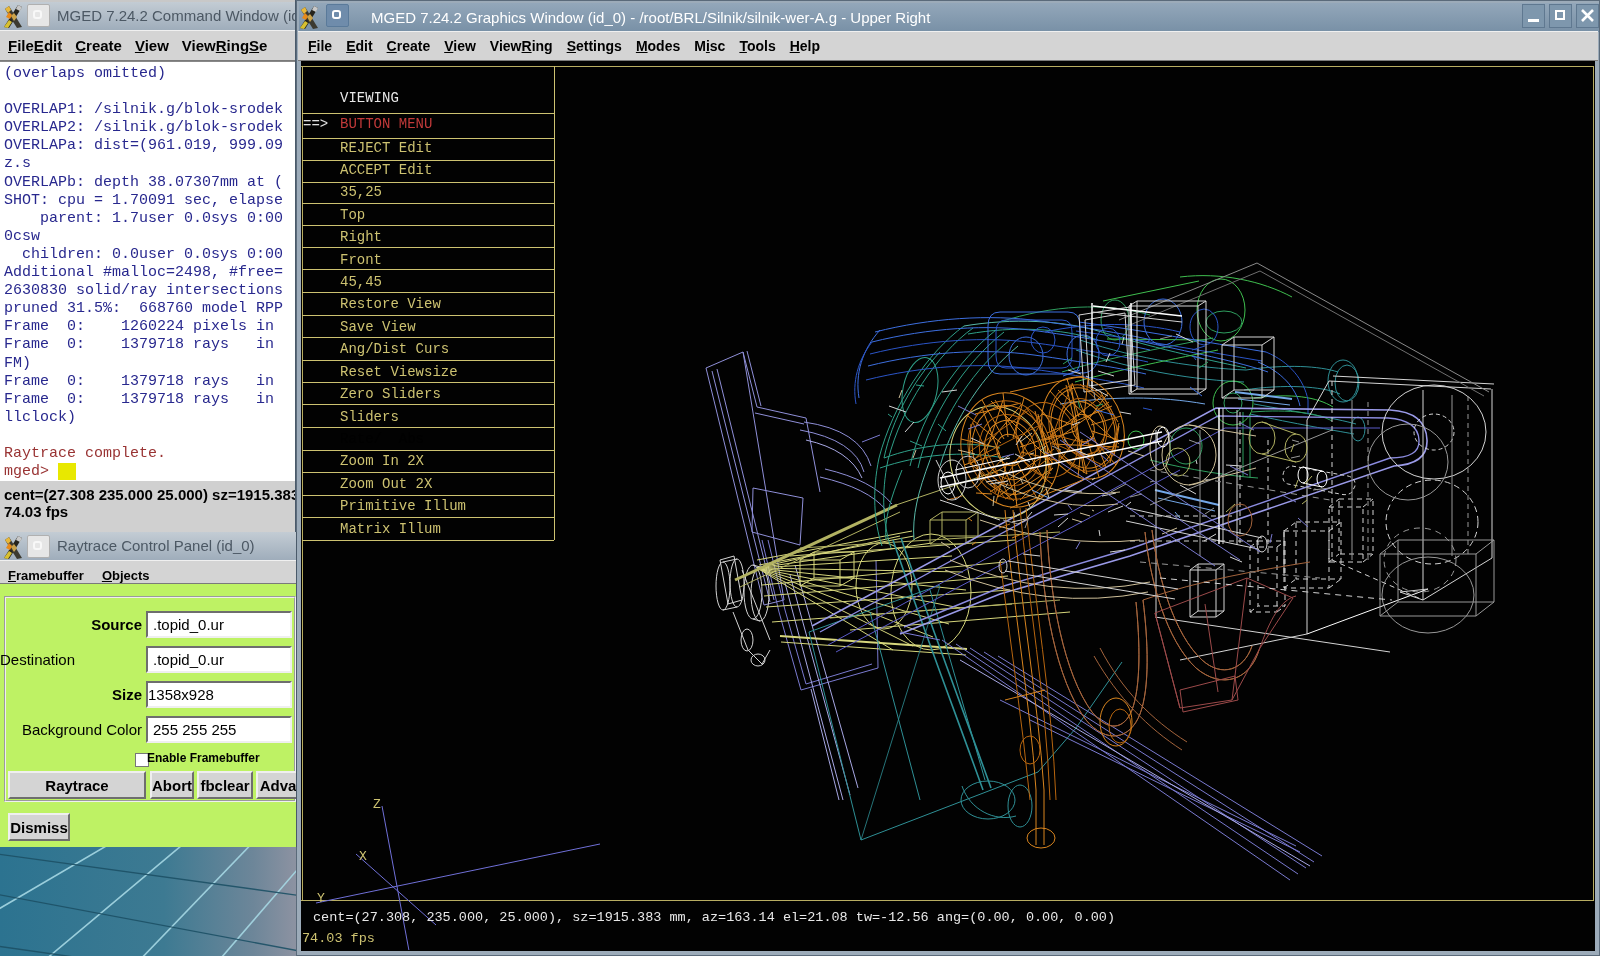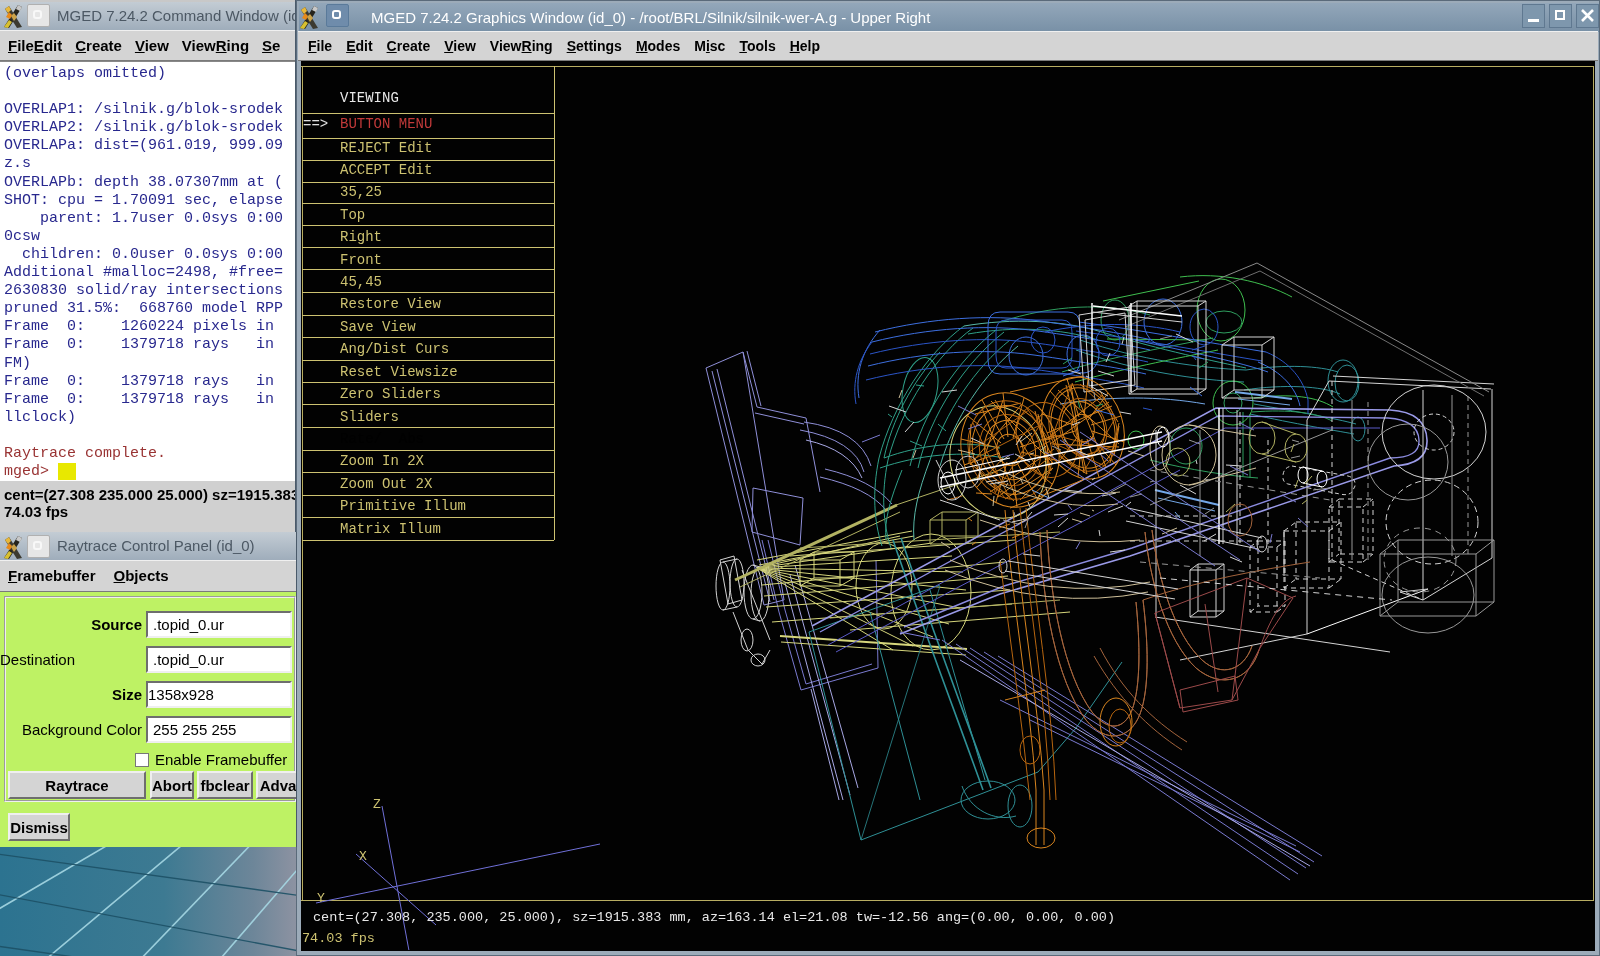--- a/index.html
+++ b/index.html
@@ -656,21 +656,21 @@
       <text x="58" y="70">X</text>
       <text x="16" y="112">Y</text>
 </g>
   </svg>
 <div class="abs mono" style="left:313px;top:910px;font-size:13.5px;color:#e8e8e8;white-space:pre">cent=(27.308, 235.000, 25.000), sz=1915.383 mm, az=163.14 el=21.08 tw=-12.56 ang=(0.00, 0.00, 0.00)</div>
 <div class="abs mono" style="left:302px;top:931px;font-size:13.5px;color:#cdc271;white-space:pre">74.03 fps</div>
 <div class="abs" style="left:0;top:0;width:296px;height:532px;background:#c8c8c8;border-right:1px solid #4a5a6a;overflow:hidden">
 <div class="abs tbar" style="left:0;top:2px;width:296px;height:28px"></div>
 <div class="abs" style="left:57px;top:7px;color:#4c5864;font-size:15px;white-space:nowrap">MGED 7.24.2 Command Window (id</div>
 <div class="abs menu" style="left:0;top:30px;width:296px;height:31px;font-size:15px;line-height:29px;white-space:nowrap;padding-left:8px">
-<span style=""><u>F</u>ile</span><span style="margin-right:13px"><u>E</u>dit</span><span style="margin-right:13px"><u>C</u>reate</span><span style="margin-right:13px"><u>V</u>iew</span><span style="margin-right:13px">View<u>R</u>ing</span><span><u>S</u>e</span>
+<span style=""><u>F</u>ile</span><span style="margin-right:13px"><u>E</u>dit</span><span style="margin-right:13px"><u>C</u>reate</span><span style="margin-right:13px"><u>V</u>iew</span><span style="">View<u>R</u>ing</span><span><u>S</u>e</span>
 </div>
 <div class="abs mono" style="left:0;top:61px;width:296px;height:420px;background:#fff;border-top:1px solid #888;padding:3px 0 0 4px;font-size:15px;line-height:18.1px;color:#28288e;white-space:pre">(overlaps omitted)
 
 OVERLAP1: /silnik.g/blok-srodek
 OVERLAP2: /silnik.g/blok-srodek
 OVERLAPa: dist=(961.019, 999.09
 z.s
 OVERLAPb: depth 38.07307mm at (
 SHOT: cpu = 1.70091 sec, elapse
     parent: 1.7user 0.0sys 0:00
@@ -698,34 +698,34 @@
 <path d="M16 2 L20 4 L18 8 L14 6 Z" fill="#c8c8c8"></path>
 <path d="M7 3 L3 6 L6 10 L9 7 Z" fill="#e8b83a"></path>
 <path d="M12 10 L15 14 L12 18 L9 13 Z" fill="#caa24a"></path>
 </svg>
 <div style="position:absolute;left:27px;top:4px;width:23px;height:23px;background:#e6e6e6;border:1px solid #b0b0b0;border-radius:2px">
 <div style="position:absolute;left:5px;top:5px;width:9px;height:9px;border:2.5px solid #f8f8f8;border-radius:3px"></div>
   </div>
 <div class="abs" style="left:0;top:532px;width:297px;height:315px;background:#bef264;border-right:1px solid #4a5a6a;overflow:hidden">
 <div class="abs tbar" style="left:0;top:0;width:297px;height:28px"></div>
 <div class="abs" style="left:57px;top:5px;color:#4c5864;font-size:15px;white-space:nowrap">Raytrace Control Panel (id_0)</div>
-<div class="abs menu" style="left:0;top:28px;width:297px;height:32px;font-size:15px;line-height:30px;padding-left:8px">
+<div class="abs menu" style="left:0;top:28px;width:297px;height:24px;font-size:13px;line-height:30px;padding-left:8px">
 <span style="margin-right:18px"><u>F</u>ramebuffer</span><span><u>O</u>bjects</span>
 </div>
 <div class="abs" style="left:4px;top:64px;width:292px;height:206px;border:2px groove #efefef"></div>
 <div class="abs" style="left:0;top:84px;width:142px;text-align:right;font-weight:bold;font-size:15px">Source</div>
 <div class="abs inp" style="left:146px;top:79px;width:146px;height:27px;font-size:15px;line-height:23px;padding-left:5px">.topid_0.ur</div>
 <div class="abs" style="left:0;top:119px;width:142px;text-align:left;font-weight:normal;font-size:15px">Destination</div>
 <div class="abs inp" style="left:146px;top:114px;width:146px;height:27px;font-size:15px;line-height:23px;padding-left:5px">.topid_0.ur</div>
 <div class="abs" style="left:0;top:154px;width:142px;text-align:right;font-weight:bold;font-size:15px">Size</div>
 <div class="abs inp" style="left:146px;top:149px;width:146px;height:27px;font-size:15px;line-height:23px;padding-left:0">1358x928</div>
 <div class="abs" style="left:0;top:189px;width:142px;text-align:right;font-weight:normal;font-size:15px">Background Color</div>
 <div class="abs inp" style="left:146px;top:184px;width:146px;height:27px;font-size:15px;line-height:23px;padding-left:5px">255 255 255</div>
 <div class="abs" style="left:135px;top:221px;width:14px;height:14px;background:#fff;border:1px solid #777"></div>
-<div class="abs" style="left:155px;top:219px;font-weight:normal;font-size:15px;white-space:nowrap">Enable Framebuffer</div>
+<div class="abs" style="left:147px;top:219px;font-weight:bold;font-size:12px;white-space:nowrap">Enable Framebuffer</div>
 <div class="abs btn" style="left:8px;top:239px;width:138px;height:28px;font-size:15px;line-height:25px">Raytrace</div>
 <div class="abs btn" style="left:150px;top:239px;width:44px;height:28px;font-size:15px;line-height:25px">Abort</div>
 <div class="abs btn" style="left:197px;top:239px;width:56px;height:28px;font-size:15px;line-height:25px">fbclear</div>
 <div class="abs btn" style="left:256px;top:239px;width:44px;height:28px;font-size:15px;line-height:25px">Adva</div>
 <div class="abs btn" style="left:8px;top:281px;width:62px;height:28px;font-size:15px;line-height:25px">Dismiss</div>
 </div>
 <svg style="position:absolute;left:2px;top:534px" width="24" height="26" viewBox="0 0 24 26">
 <path d="M2 24 L16 2 L20 4 L7 25 Z" fill="#26241c"></path>
 <path d="M20 24 L7 3 L3 6 L15 25 Z" fill="#3c3a30"></path>
 <path d="M2 24 L7 17 L10 19 L6 25 Z" fill="#d8c030"></path>

